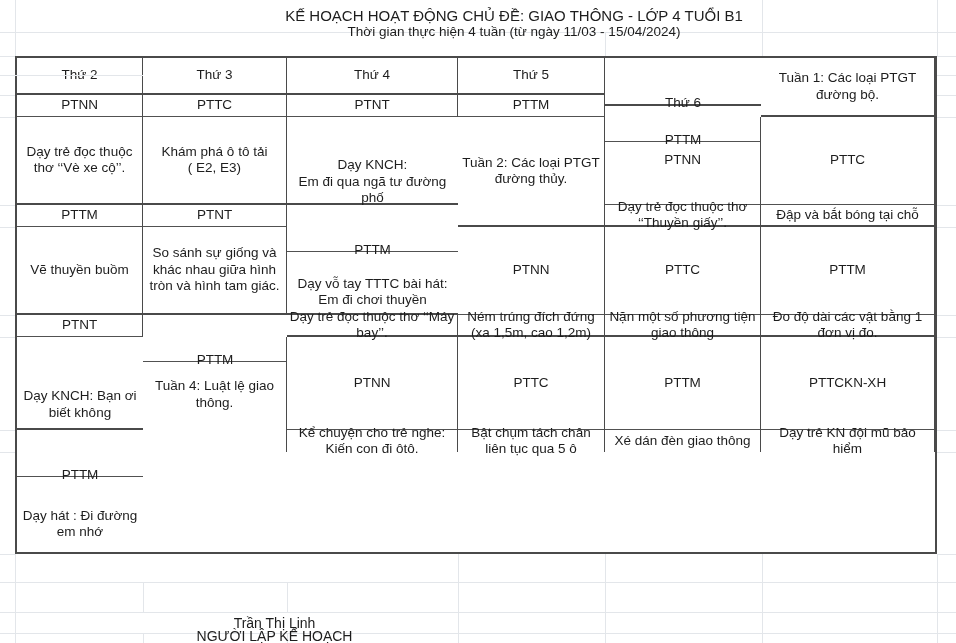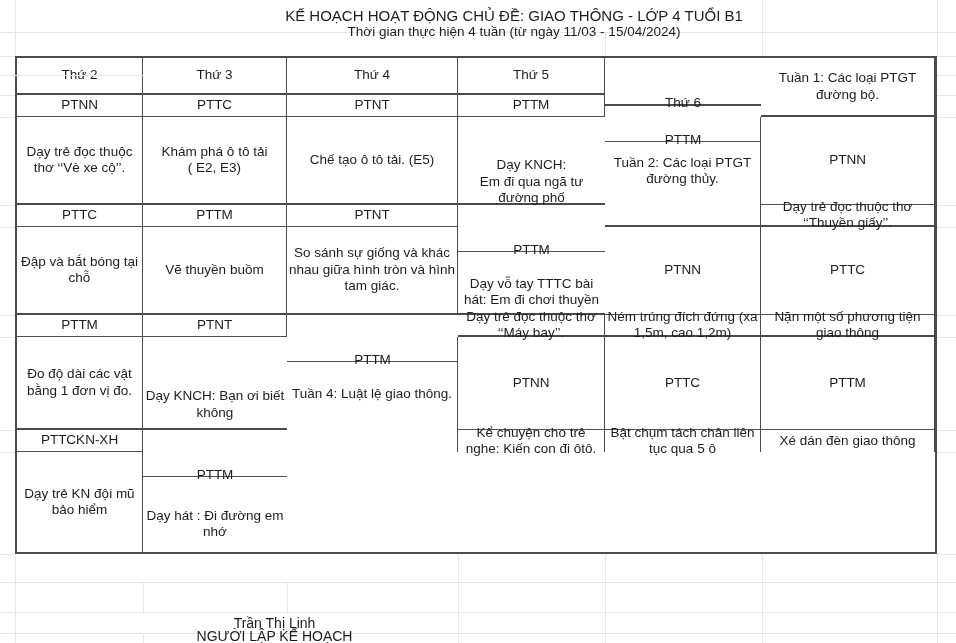--- a/index.html
+++ b/index.html
@@ -47,21 +47,20 @@
 
     <div class="cell wlabel">Tuần 1: Các loại PTGT đường bộ.</div>
     <div class="cell strip">PTNN</div>
     <div class="cell strip">PTTC</div>
     <div class="cell strip">PTNT</div>
     <div class="cell strip">PTTM</div>
     <div class="cell strip br0">PTTM</div>
     <div class="cell act">Dạy trẻ đọc thuộc thơ ‘‘Vè xe cộ’’.</div>
     <div class="cell act">Khám phá ô tô tải
 ( E2, E3)</div>
-    <div class="cell act">Chế tạo ô tô tải. (E5)</div>
     <div class="cell act br0">Dạy KNCH:
 Em đi qua ngã tư đường phố</div>
 
     <div class="cell wlabel">Tuần 2: Các loại PTGT đường thủy.</div>
     <div class="cell strip">PTNN</div>
     <div class="cell strip">PTTC</div>
     <div class="cell strip">PTTM</div>
     <div class="cell strip">PTNT</div>
     <div class="cell strip br0">PTTM</div>
     <div class="cell act">Dạy trẻ đọc thuộc thơ ‘‘Thuyền giấy’’.</div>

